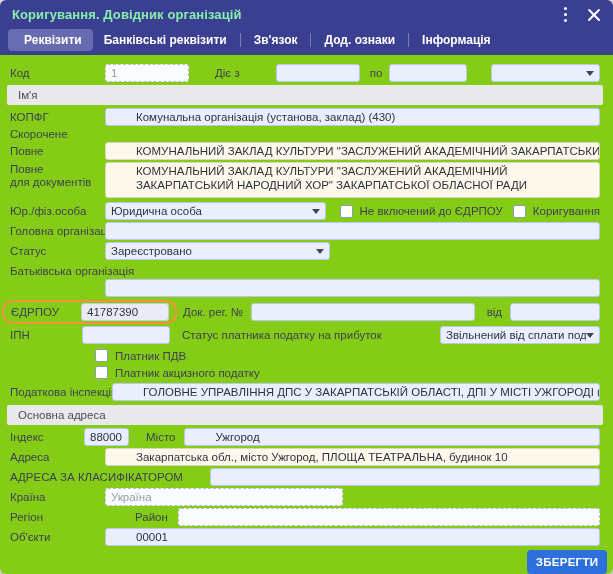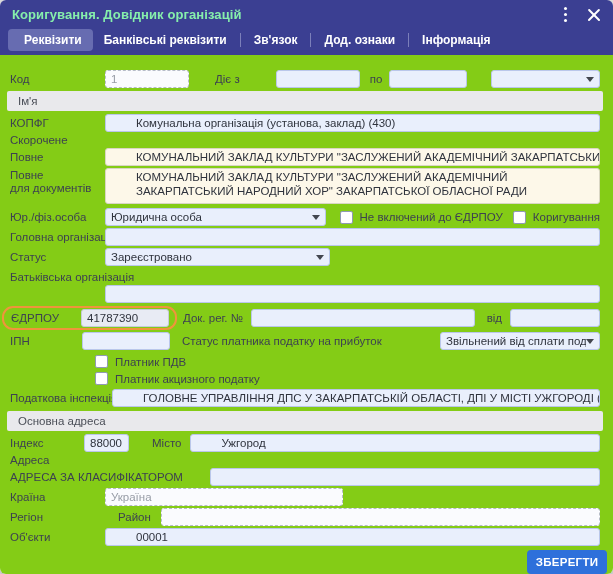--- a/index.html
+++ b/index.html
@@ -272,41 +272,42 @@
     <div class="row mt4">
       <span class="lbl" style="width:102px">Податкова інспекція</span>
       <div class="inp grow">ГОЛОВНЕ УПРАВЛІННЯ ДПС У ЗАКАРПАТСЬКІЙ ОБЛАСТІ, ДПІ У МІСТІ УЖГОРОДІ (МІСТО УЖГОРОД)</div>
     </div>
 
     <div class="section-bar mt4">Основна адреса</div>
 
     <div class="row mt3">
       <span class="lbl" style="width:74px">Індекс</span>
       <div class="inp" style="width:45px">88000</div>
-      <span class="lbl-inline" style="margin-left:23px">Місто</span>
+      <span class="lbl-inline" style="margin-left:17px">Місто</span>
       <div class="inp grow" style="margin-left:9px">Ужгород</div>
     </div>
 
     <div class="row mt2">
       <span class="lbl">Адреса</span>
+      <div class="inp cream grow">Закарпатська обл., місто Ужгород, ПЛОЩА ТЕАТРАЛЬНА, будинок 10</div>
     </div>
 
     <div class="row mt2">
       <span class="lbl" style="width:200px">АДРЕСА ЗА КЛАСИФІКАТОРОМ</span>
       <div class="inp grow"></div>
     </div>
 
     <div class="row mt2">
       <span class="lbl">Країна</span>
       <div class="inp disabled" style="width:238px">Україна</div>
     </div>
 
     <div class="row mt2">
       <span class="lbl">Регіон</span>
-      <span class="lbl-inline" style="margin-left:13px">Район</span>
+      <span class="lbl-inline" style="margin-left:30px">Район</span>
       <div class="inp disabled grow" style="margin-left:10px"></div>
     </div>
 
     <div class="row mt2">
       <span class="lbl">Об'єкти</span>
       <div class="inp grow">00001</div>
     </div>
 
     <div class="row mt4 footer-row">
       <button class="save-btn">ЗБЕРЕГТИ</button>

